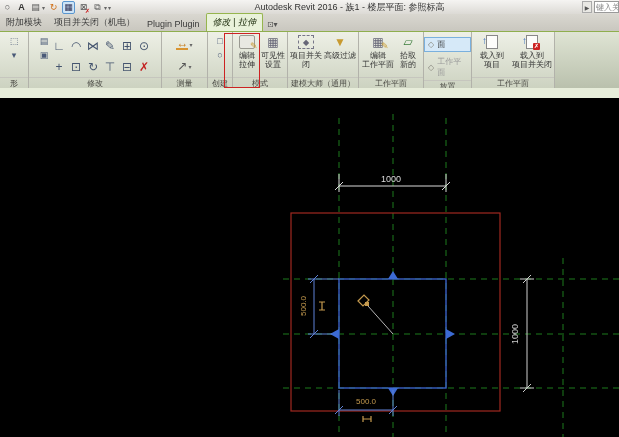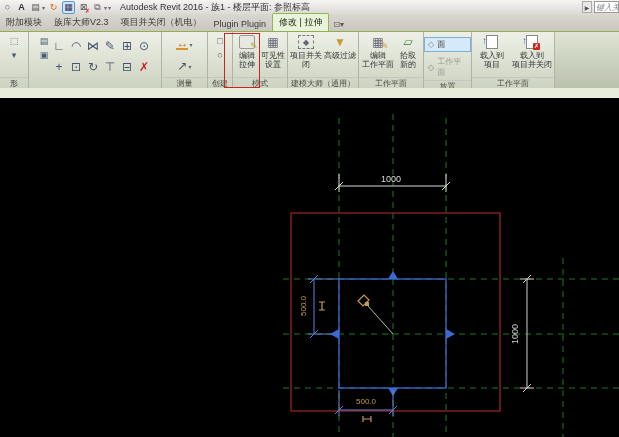--- a/index.html
+++ b/index.html
@@ -10,34 +10,34 @@
     background:linear-gradient(#f5f4f2,#dcdad5);border-bottom:1px solid #b9b7b0;
     font-size:9px;color:#222;}
   .qat{position:absolute;left:2px;top:1px;display:flex;align-items:center;gap:3px;height:12px;}
   .qat .ic{display:inline-flex;align-items:center;justify-content:center;
     width:11px;height:11px;font-size:9px;color:#555;line-height:1;}
   .qat .ic.sel{background:#cde4f7;border:1px solid #5a96cf;border-radius:2px;color:#335;}
   .qat .dd{font-size:6px;color:#666;margin-left:-2px;}
   .qat .orange{color:#d07018;}
   .qat .redx{color:#555;position:relative;}
   .qat .redx i{position:absolute;right:-1px;bottom:-1px;color:#c22;font-style:normal;font-size:6px;}
-  .wintitle{position:absolute;left:120px;right:40px;top:1px;text-align:left;
+  .wintitle{position:absolute;left:120px;right:40px;top:1px;text-align:center;
     white-space:nowrap;overflow:hidden;color:#333;}
   .infocenter{position:absolute;right:0;top:1px;display:flex;align-items:center;gap:2px;}
   .ic-arrow{width:8px;height:10px;background:#e9e8e4;border:1px solid #aaa;
     font-size:6px;color:#555;display:flex;align-items:center;justify-content:center;}
   .searchbox{width:22px;height:10px;background:#fff;border:1px solid #999;
-    font-size:8px;color:#888;font-style:italic;overflow:hidden;white-space:nowrap;padding-left:1px;}
+    font-size:8px;color:#888;overflow:hidden;white-space:nowrap;padding-left:1px;}
   
   .tabrow{position:absolute;left:0;top:14px;width:619px;height:17px;
     background:linear-gradient(#d9d7d0,#c9c7bf);display:flex;align-items:flex-end;
     font-size:9px;color:#3a3a3a;}
   .tab{padding:2px 6px 2px 6px;white-space:nowrap;}
   .tab.active{background:#e9f2da;border:1px solid #96b54e;border-bottom:none;
-    color:#203010;border-top-left-radius:2px;border-top-right-radius:2px;}
+    color:#203010;border-top-left-radius:2px;border-top-right-radius:2px;font-style:italic;}
   .tab-overflow{padding:2px 4px;color:#555;font-size:8px;}
   
   .ribbon{position:absolute;left:0;top:31px;width:619px;height:57px;
     background:linear-gradient(#eef0e6,#ccd2c0);border-top:1px solid #8fae4e;
     border-bottom:1px solid #8fae4e;display:flex;}
   .panel{height:100%;position:relative;border-right:1px solid #b2b2aa;
     display:flex;flex-direction:column;}
   .panel-body{flex:1;display:flex;align-items:flex-start;justify-content:center;
     padding-top:2px;}
   .panel-label{height:11px;font-size:8px;color:#4a4a44;text-align:center;
@@ -104,21 +104,20 @@
   </div>
   <div class="wintitle">Autodesk Revit 2016 -   族1 - 楼层平面: 参照标高</div>
   <div class="infocenter">
     <span class="ic-arrow">▶</span>
     <span class="searchbox">键入关</span>
   </div>
 </div>
 
 <div class="tabrow">
   <div class="tab">附加模块</div>
-  <div class="tab">族库大师V2.3</div>
   <div class="tab">项目并关闭（机电）</div>
   <div class="tab">Plugin Plugin</div>
   <div class="tab active">修改 | 拉伸</div>
   <div class="tab-overflow">⊡▾</div>
 </div>
 
 <div class="ribbon">
 
   <div class="panel" style="width:28px">
     <div class="panel-body">
@@ -144,20 +143,21 @@
         <span class="gic">⊞</span>
         <span class="gic">⊙</span>
         <span class="gic">+</span>
         <span class="gic">⊡</span>
         <span class="gic">↻</span>
         <span class="gic">⊤</span>
         <span class="gic">⊟</span>
         <span class="gic red">✗</span>
       </div>
     </div>
+    <div class="panel-label">修改</div>
   </div>
 
   <div class="panel" style="width:45px">
     <div class="panel-body">
       <div class="vstack">
         <div class="mrow">
           <span class="glyph ruler">↔</span>
           <span class="dd">▾</span>
         </div>
         <div class="mrow">

